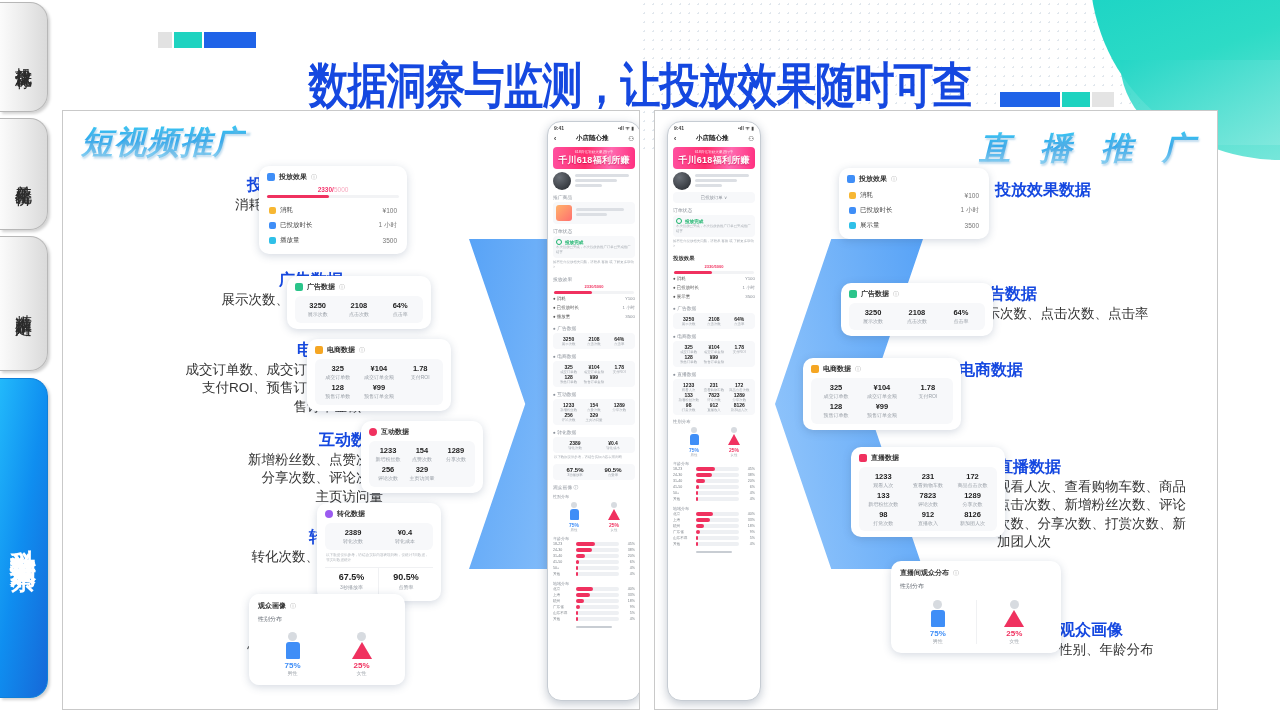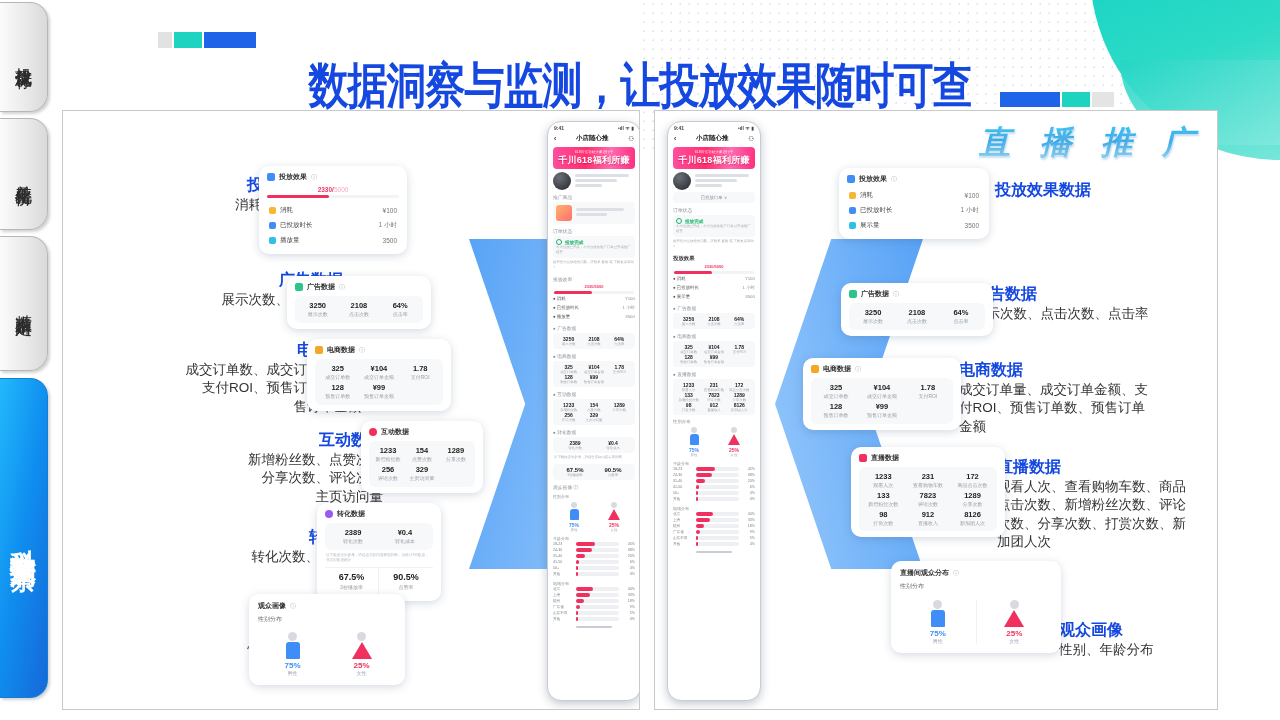--- a/index.html
+++ b/index.html
@@ -83,21 +83,21 @@
 
   .panel-title{
     position:absolute; font-style:italic; font-weight:bold;
     font-size:32px; letter-spacing:1px;
     background:linear-gradient(180deg,#3fd0f5 0%,#2aa8ef 45%,#b9e8f8 100%);
     -webkit-background-clip:text; background-clip:text; color:transparent;
     text-shadow:1px 2px 2px rgba(120,180,220,.45);
     font-family:"DejaVu Sans","Liberation Sans",sans-serif;
   }
   .panel-title.l{ left:18px; top:10px; }
-  .panel-title.r{ right:14px; top:10px; letter-spacing:9px; }
+  .panel-title.r{ right:14px; top:16px; letter-spacing:9px; }
 
   
   .arrow{ position:absolute; }
   .arrow.l{
     left:406px; top:128px; width:148px; height:330px;
     background:linear-gradient(100deg,#4f9ef6,#8fc4fb);
     clip-path:polygon(0 0,62% 0,100% 50%,62% 100%,0 100%,38% 50%);
     opacity:.95;
   }
   .arrow.r{
@@ -216,20 +216,21 @@
     <i class="b"></i>
 </div>
 <div class="hdr-bars2">
   <i class="b"></i>
     <i class="c"></i>
     <i class="g"></i>
 </div>
 <div class="title">数据洞察与监测，让投放效果随时可查</div>
 
 <div class="panel left">
+  <div class="panel-title l">短视频推广</div>
   <div class="arrow l"></div>
 
   <div class="callout ralign" style="left:80px; top:63px; width:200px;">
     <div class="t">投放效果数据</div>
     <div class="d" style="white-space:pre-line;">消耗、已投放时长
 播放量</div>
   </div>
   <div class="callout ralign" style="left:60px; top:158px; width:220px;">
     <div class="t">广告数据</div>
     <div class="d" style="white-space:pre-line;">展示次数、点击次数
@@ -683,23 +684,20 @@
 
   <div class="callout" style="left:340px; top:68px; width:210px;">
     <div class="t">投放效果数据</div>
   </div>
   <div class="callout" style="left:318px; top:172px; width:250px;">
     <div class="t">广告数据</div>
     <div class="d" style="white-space:pre-line;">展示次数、点击次数、点击率</div>
   </div>
   <div class="callout" style="left:304px; top:248px; width:248px;">
     <div class="t">电商数据</div>
-    <div class="d" style="white-space:pre-line;">成交订单量、成交订单金额、支
-付ROI、预售订单数、预售订单
-金额</div>
   </div>
   <div class="callout" style="left:342px; top:345px; width:240px;">
     <div class="t">直播数据</div>
     <div class="d" style="white-space:pre-line;">观看人次、查看购物车数、商品
 点击次数、新增粉丝次数、评论
 次数、分享次数、打赏次数、新
 加团人次</div>
   </div>
   <div class="callout" style="left:404px; top:508px; width:170px;">
     <div class="t">观众画像</div>

